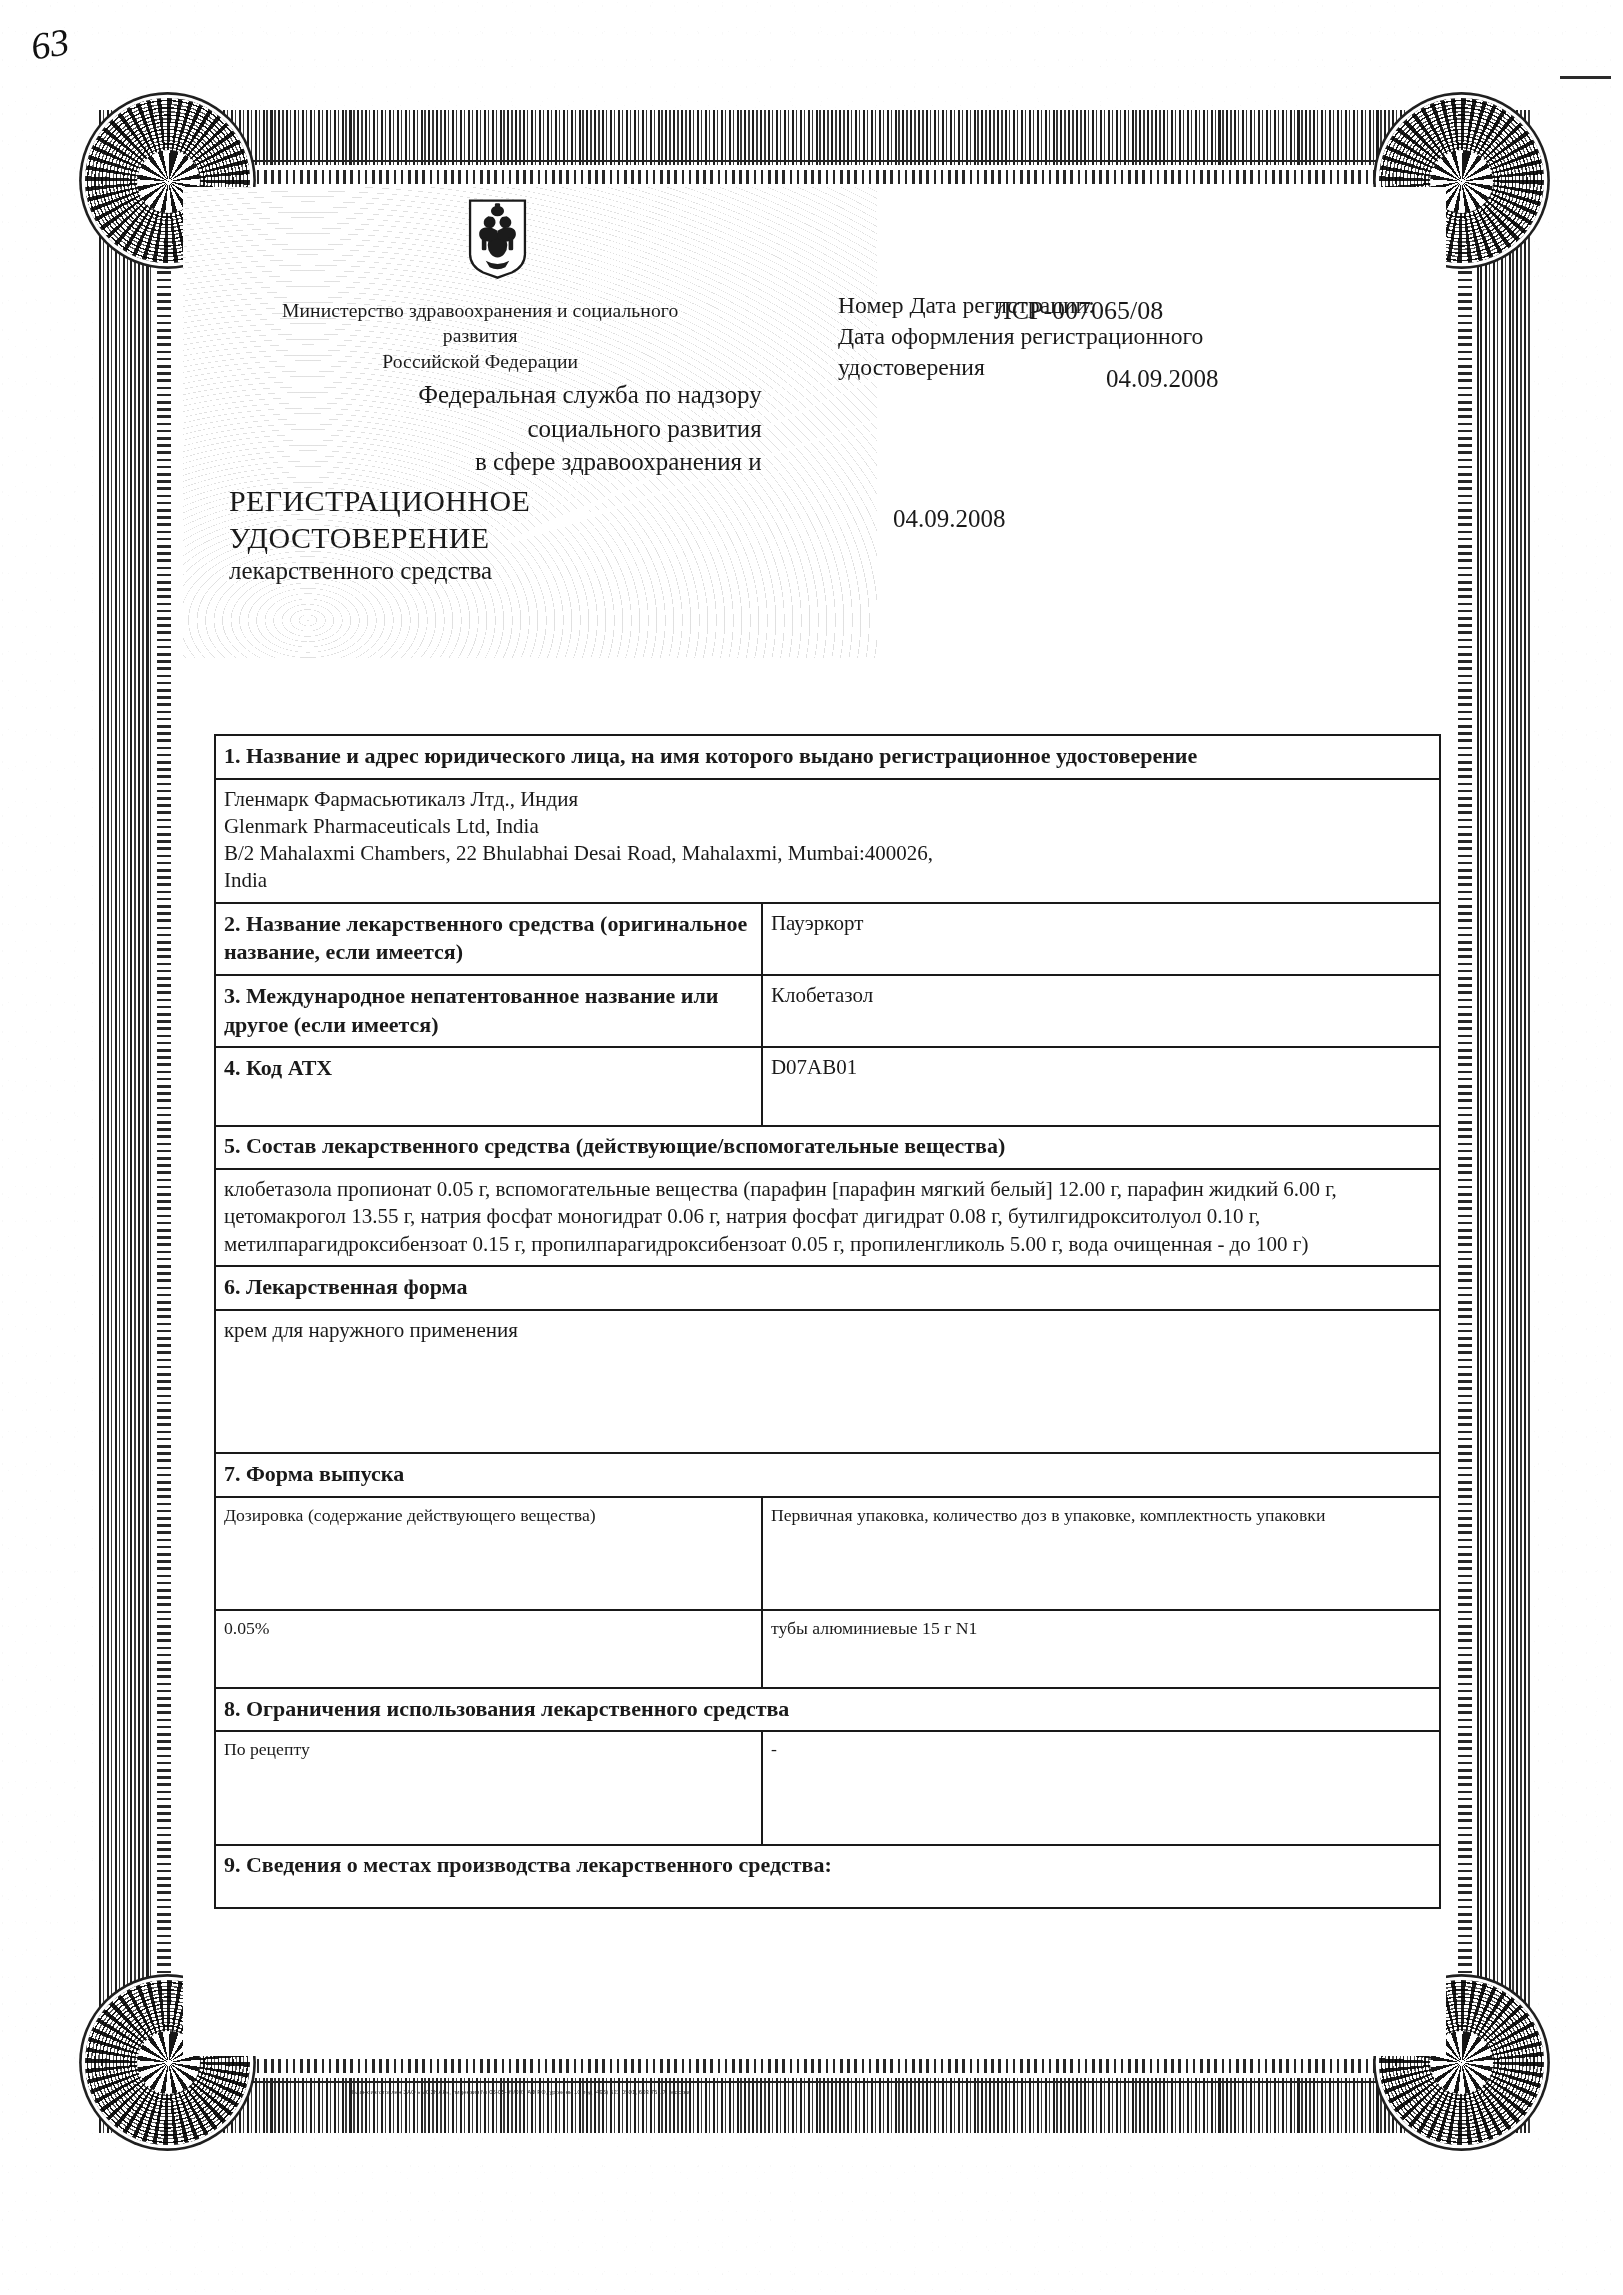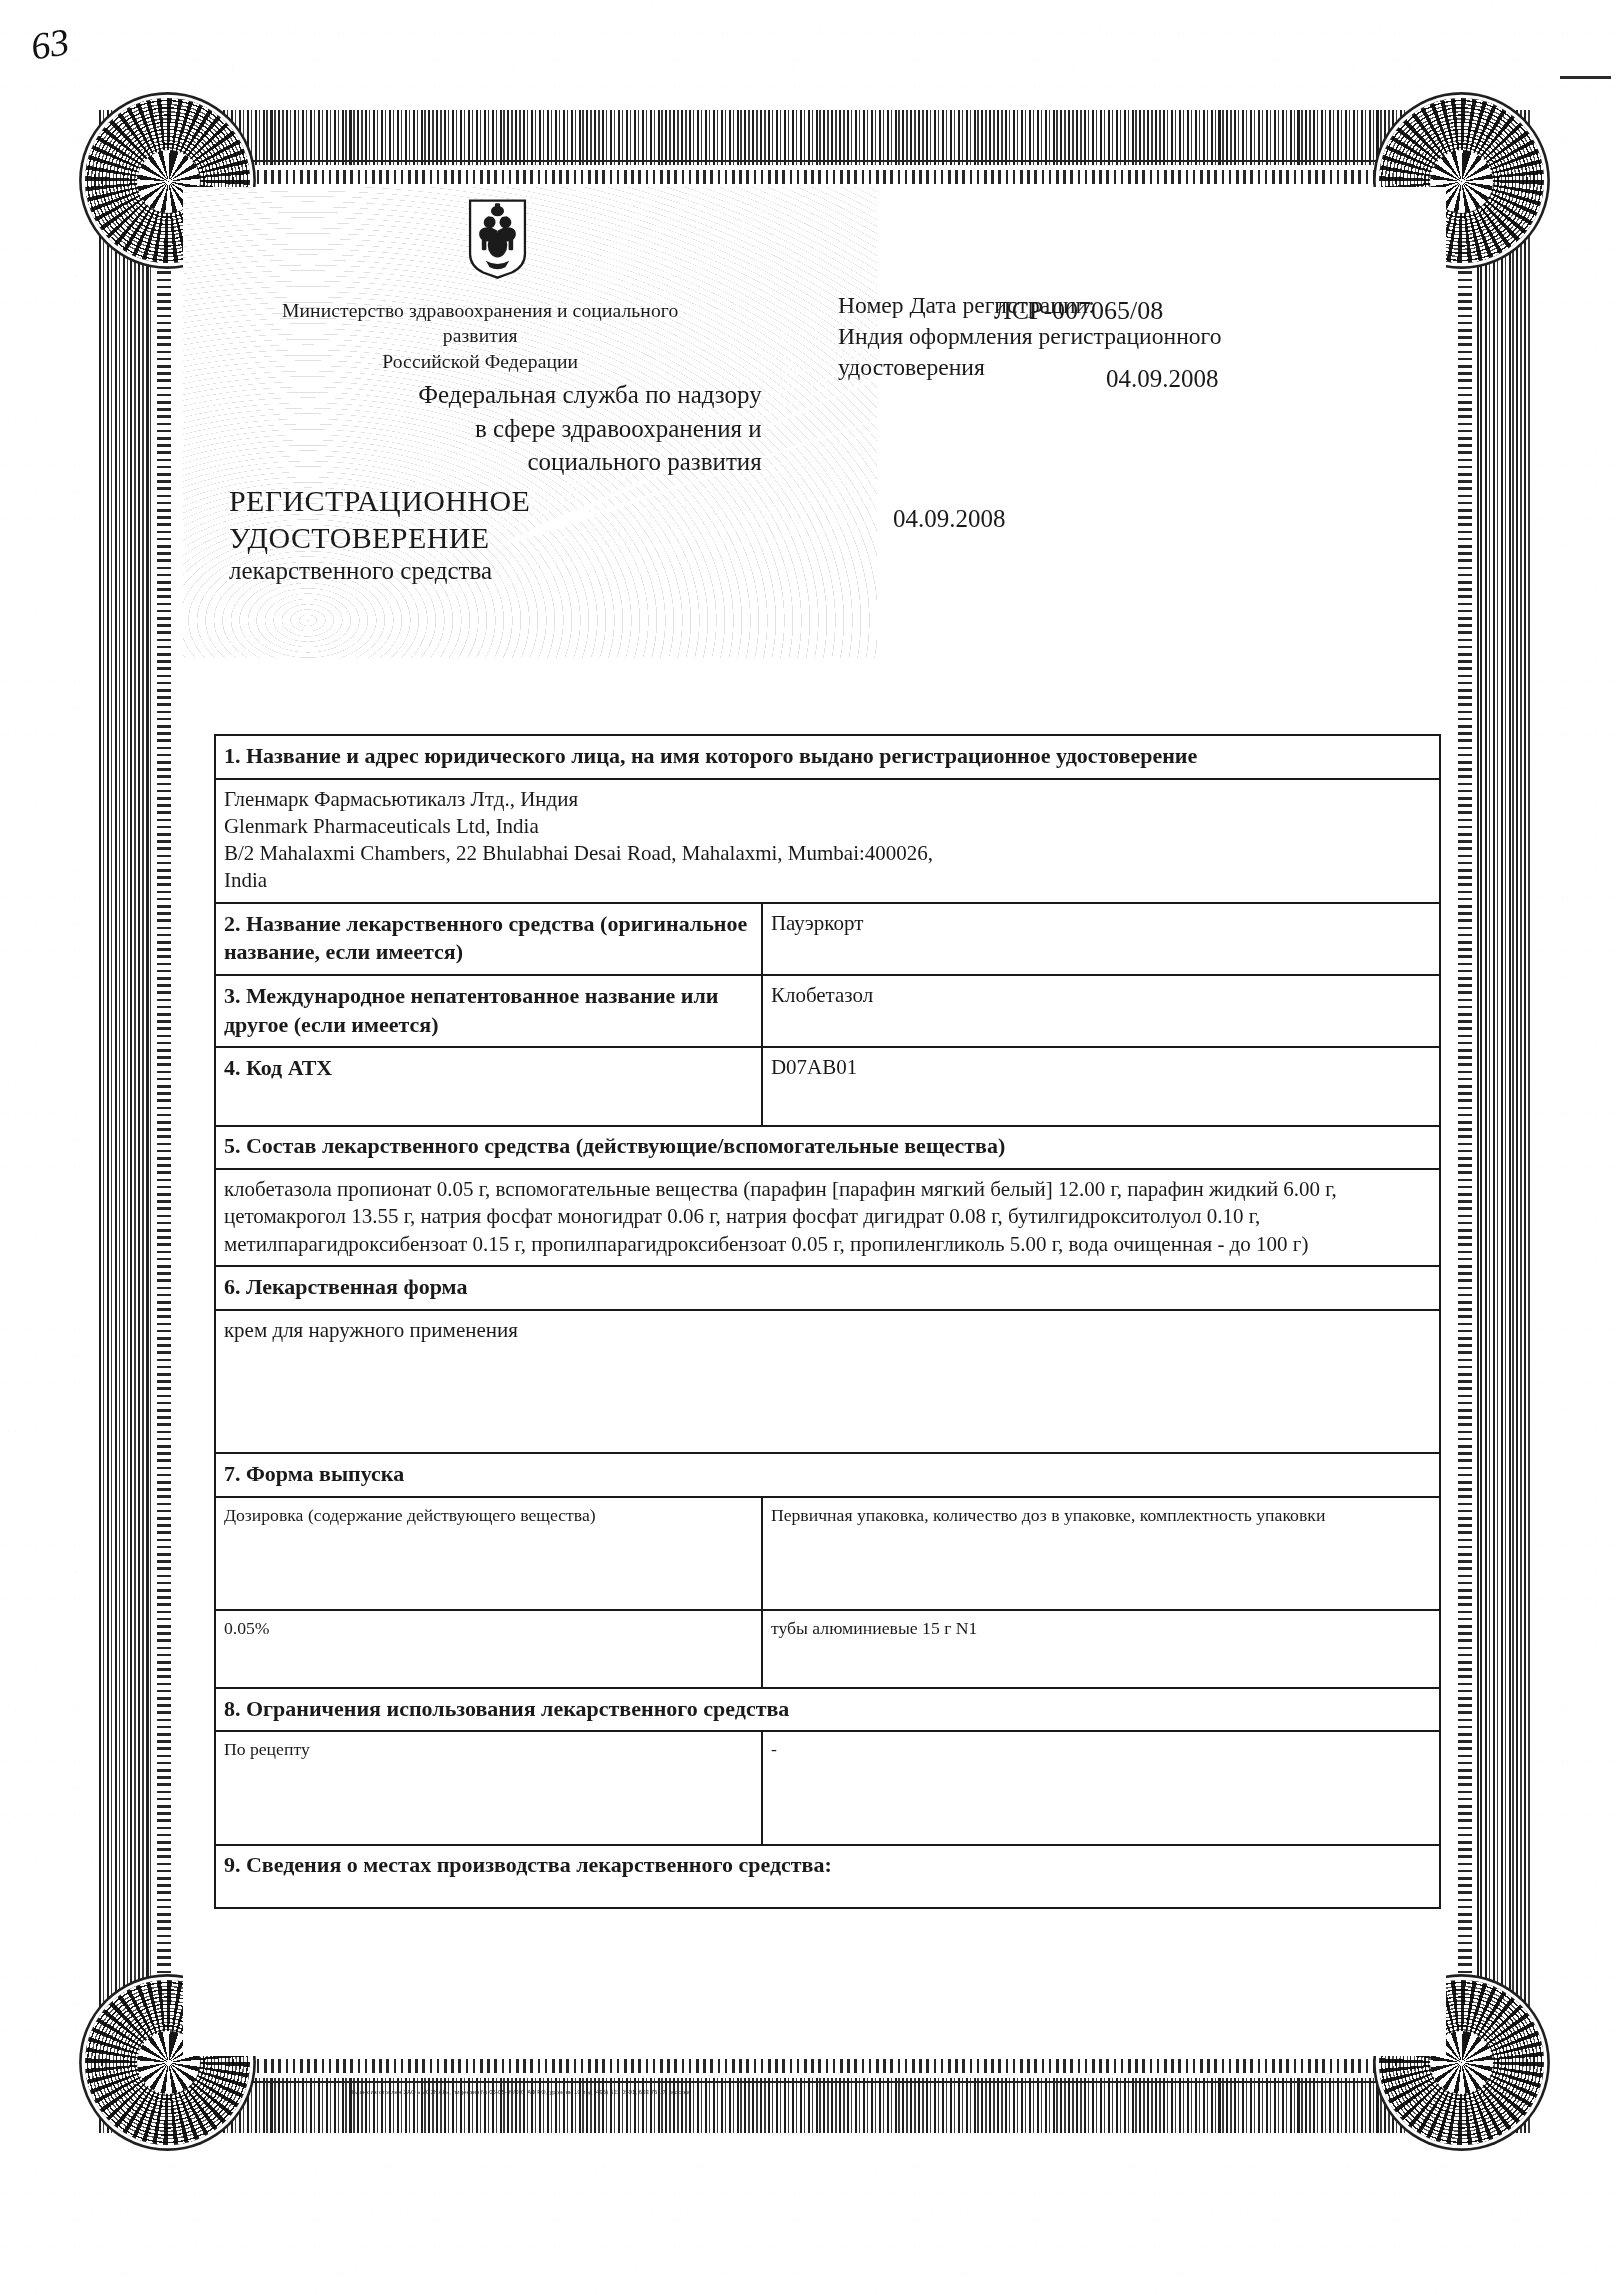--- a/index.html
+++ b/index.html
@@ -314,38 +314,38 @@
       </svg>
 
       <div id="ministry-block">
         <div>Министерство здравоохранения и социального</div>
         <div>развития</div>
         <div>Российской Федерации</div>
       </div>
 
       <div id="agency-block">
         <div>Федеральная служба по надзору</div>
+        <div>социального развития</div>
         <div>в сфере здравоохранения и</div>
-        <div>социального развития</div>
       </div>
 
       <div id="doc-title">
         <span class="t1">РЕГИСТРАЦИОННОЕ</span>
         <span class="t2">УДОСТОВЕРЕНИЕ</span>
         <span class="t3">лекарственного средства</span>
       </div>
 
       <div id="meta">
         <span id="meta-number-label" class="meta-label">Номер</span>
         <span id="meta-number-value" class="meta-value">ЛСР-007065/08</span>
 
         <span id="meta-regdate-label" class="meta-label">Дата регистрации:</span>
         <span id="meta-regdate-value" class="meta-value">04.09.2008</span>
 
-        <span id="meta-issuedate-label" class="meta-label">Индия оформления регистрационного удостоверения</span>
+        <span id="meta-issuedate-label" class="meta-label">Дата оформления регистрационного удостоверения</span>
         <span id="meta-issuedate-value" class="meta-value">04.09.2008</span>
       </div>
     </div>
 
     <table id="form-table">
       <colgroup>
         <col style="width:547px">
         <col style="width:678px">
       </colgroup>
       <tbody>

